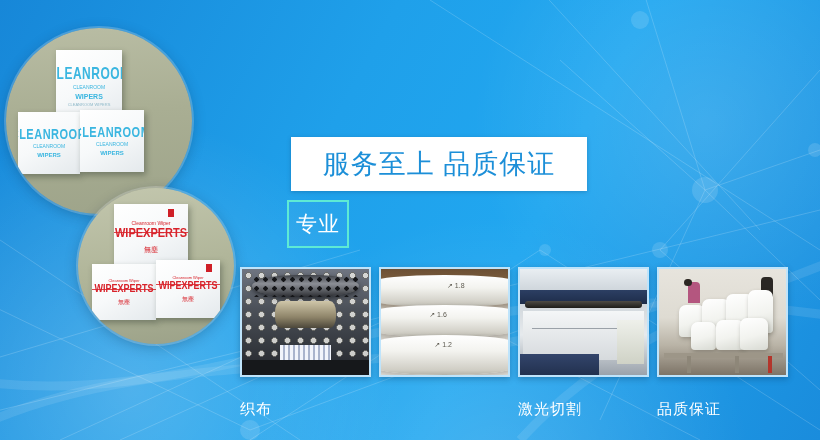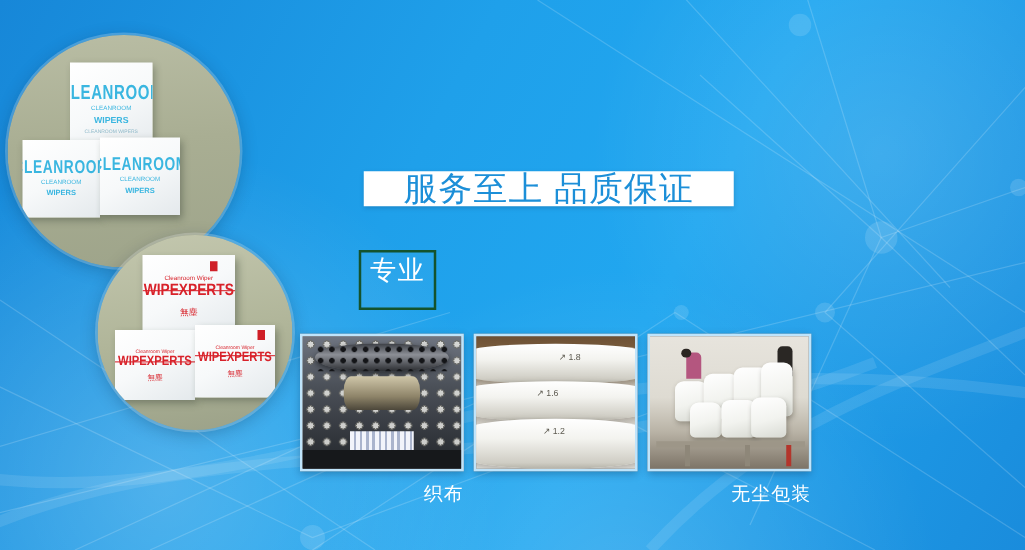--- a/index.html
+++ b/index.html
@@ -75,57 +75,57 @@
   .headline{
     position:absolute;left:286px;top:74px;
     font-size:41px;font-weight:bold;
     color:#ffe914;
     letter-spacing:0px;
     white-space:nowrap;
     text-shadow:0 2px 3px rgba(0,50,90,.35);
   }
   .subbox{
     position:absolute;left:291px;top:137px;
-    width:296px;height:28px;
+    width:296px;height:54px;
     background:#ffffff;
     display:flex;align-items:center;justify-content:center;
     box-shadow:0 1px 4px rgba(0,40,80,.25);
   }
   .subbox-text{
     font-size:27px;color:#1c8fd8;letter-spacing:1px;white-space:nowrap;
   }
 
   
   .tags{
     position:absolute;left:287px;top:200px;
     display:flex;gap:19px;
   }
   .tag{
     width:62px;height:48px;
-    border:2px solid #14532d;
-    display:flex;align-items:flex-start;justify-content:center;
+    border:2px solid #5eead4;
+    display:flex;align-items:center;justify-content:center;
     color:#ffffff;font-size:21px;letter-spacing:1px;
     background:rgba(255,255,255,0.04);
   }
 
   
   .thumbs{
     position:absolute;left:240px;top:267px;
     display:flex;gap:8px;
   }
   .thumb{width:131px;}
   .thumb-frame{
     width:131px;height:110px;
     border:2px solid #bfe4fb;
     overflow:hidden;position:relative;
     background:#888;
     box-shadow:0 2px 6px rgba(0,35,70,.3);
   }
   .thumb-cap{
-    margin-top:9px;text-align:right;
+    margin-top:23px;text-align:left;
     color:#ffffff;font-size:15px;letter-spacing:1px;
   }
 
   
   .ph1{position:absolute;inset:0;background:linear-gradient(180deg,#6f7581 0%,#4b5058 38%,#23262b 100%);}
   .ph1 .spools{position:absolute;inset:0;
     background-image:radial-gradient(circle,#e8e8e4 0 2.4px,#6d6d68 2.4px 3.2px,rgba(0,0,0,0) 3.3px);
     background-size:13px 13px;opacity:.85;}
   .ph1 .crown{position:absolute;left:8%;right:8%;top:6%;height:20%;
     background:linear-gradient(180deg,#3d4046,#8c8f96 40%,#2b2d31);
@@ -287,37 +287,50 @@
           <div class="roll r1"></div>
           <div class="roll r2"></div>
           <div class="roll r3"></div>
           <div class="mk" style="left:52%;top:12%">↗ 1.8</div>
           <div class="mk" style="left:38%;top:40%">↗ 1.6</div>
           <div class="mk" style="left:42%;top:68%">↗ 1.2</div>
         </div>
       </div>
     </div>
 
+    <div class="thumb">
+      <div class="thumb-frame">
+        <div class="ph3">
+          <div class="wallup"></div>
+          <div class="blue"></div>
+          <div class="gantry"></div>
+          <div class="bed"></div>
+          <div class="cab"></div>
+          <div class="panel"></div>
+        </div>
+      </div>
+      <div class="thumb-cap">激光切割</div>
+    </div>
 
     <div class="thumb">
       <div class="thumb-frame">
         <div class="ph4">
           <div class="person" style="left:23%;top:12%;width:9%;height:20%;background:#b4567f;"></div>
           <div class="person" style="left:20%;top:9%;width:6%;height:7%;background:#2b2622;border-radius:50%;"></div>
           <div class="person" style="left:80%;top:8%;width:10%;height:22%;background:#2a2724;"></div>
           <div class="bag" style="left:16%;top:34%;width:20%;height:30%;"></div>
           <div class="bag" style="left:34%;top:28%;width:22%;height:34%;"></div>
           <div class="bag" style="left:53%;top:24%;width:22%;height:38%;"></div>
           <div class="bag" style="left:70%;top:20%;width:20%;height:40%;"></div>
           <div class="bag" style="left:25%;top:50%;width:20%;height:26%;"></div>
           <div class="bag" style="left:45%;top:48%;width:22%;height:28%;"></div>
           <div class="bag" style="left:64%;top:46%;width:22%;height:30%;"></div>
           <div class="table"></div>
           <div class="leg" style="left:22%"></div>
           <div class="leg" style="left:60%"></div>
           <div class="leg" style="left:86%;background:#b3352b"></div>
         </div>
       </div>
-      <div class="thumb-cap">无尘包装</div>
+      <div class="thumb-cap">品质保证</div>
     </div>
 
   </div>
 </div>
 
 </body></html>

